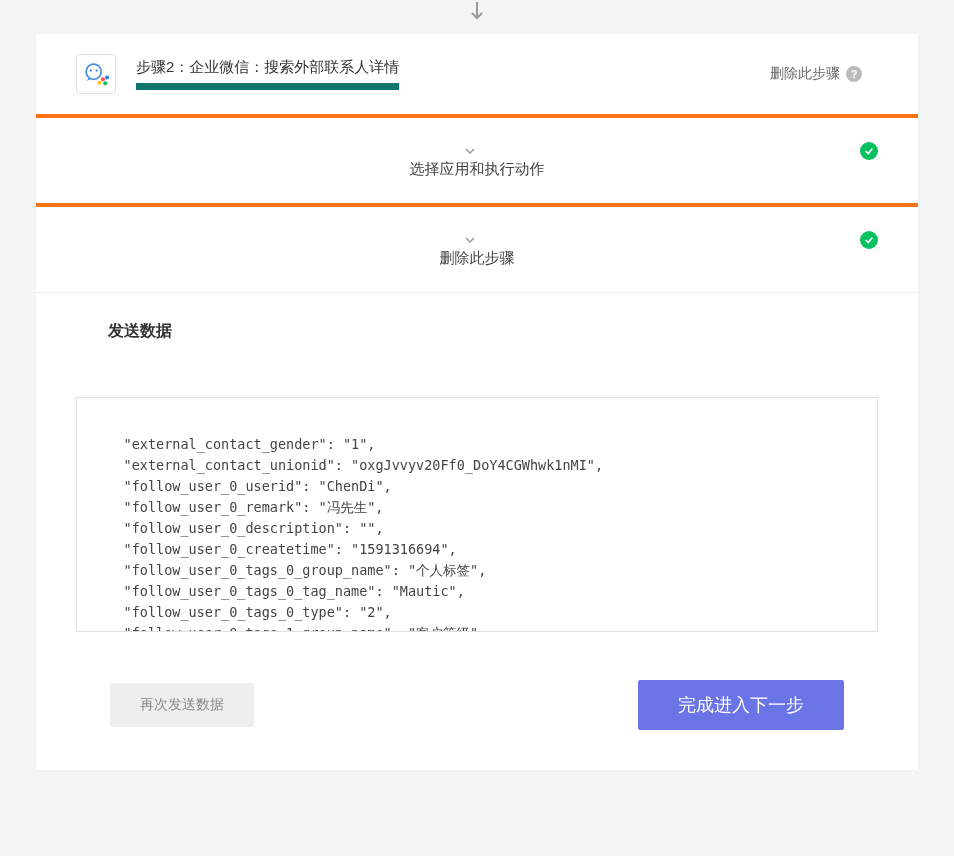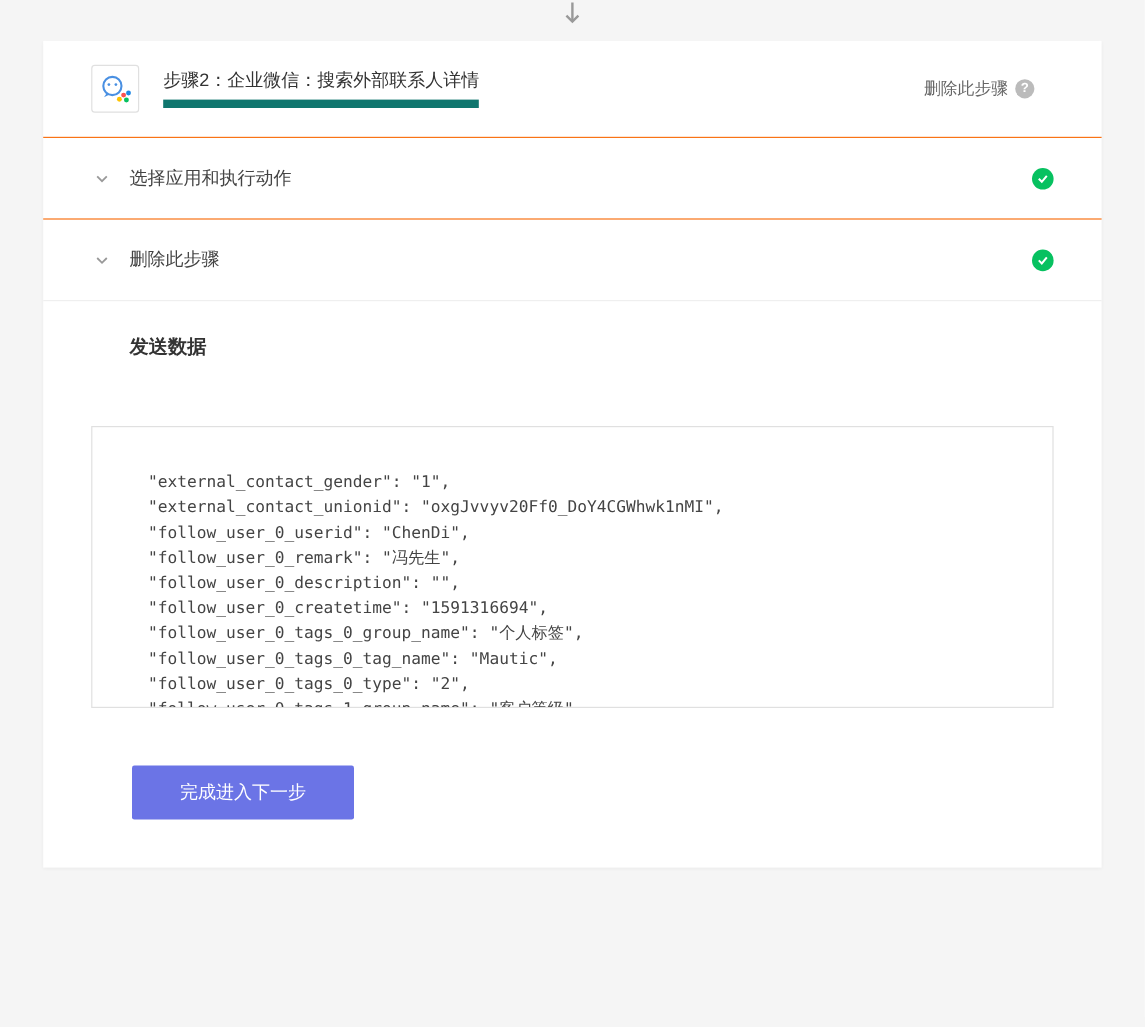--- a/index.html
+++ b/index.html
@@ -74,22 +74,23 @@
       font-weight: bold;
       display: inline-flex;
       align-items: center;
       justify-content: center;
       margin-left: 6px;
     }
     .section-row {
       display: flex;
       align-items: center;
       padding: 24px 40px;
-      border-top: 1px solid #f97316;
+      border-top: 4px solid #f97316;
       position: relative;
+      flex-direction: column;
     }
     .chevron {
       width: 18px;
       height: 18px;
       display: flex;
       align-items: center;
       justify-content: center;
       margin-right: 14px;
       color: #999;
     }
@@ -164,21 +165,21 @@
       padding: 13px 30px;
       font-size: 14px;
       cursor: pointer;
       border-radius: 2px;
     }
     .btn-primary {
       background: #6b74e6;
       color: #fff;
       border: none;
       padding: 13px 40px;
-      font-size: 15px;
+      font-size: 18px;
       cursor: pointer;
       border-radius: 2px;
     }
   </style>
 </head>
 <body>
 
 <div class="arrow-down">
   <svg viewBox="0 0 24 24" fill="none" stroke="#999" stroke-width="2">
     <line x1="12" y1="2" x2="12" y2="18"></line>
@@ -246,16 +247,17 @@
     "follow_user_0_description": "",
     "follow_user_0_createtime": "1591316694",
     "follow_user_0_tags_0_group_name": "个人标签",
     "follow_user_0_tags_0_tag_name": "Mautic",
     "follow_user_0_tags_0_type": "2",
     "follow_user_0_tags_1_group_name": "客户等级",
     "follow_user_0_tags_1_tag_name": "重要",
     "follow_user_0_tags_1_type": "1",</div>
     </div>
     <div class="button-row">
+      <button class="btn-secondary">再次发送数据</button>
       <button class="btn-primary">完成进入下一步</button>
     </div>
   </div>
 </div>
 
 </body></html>

